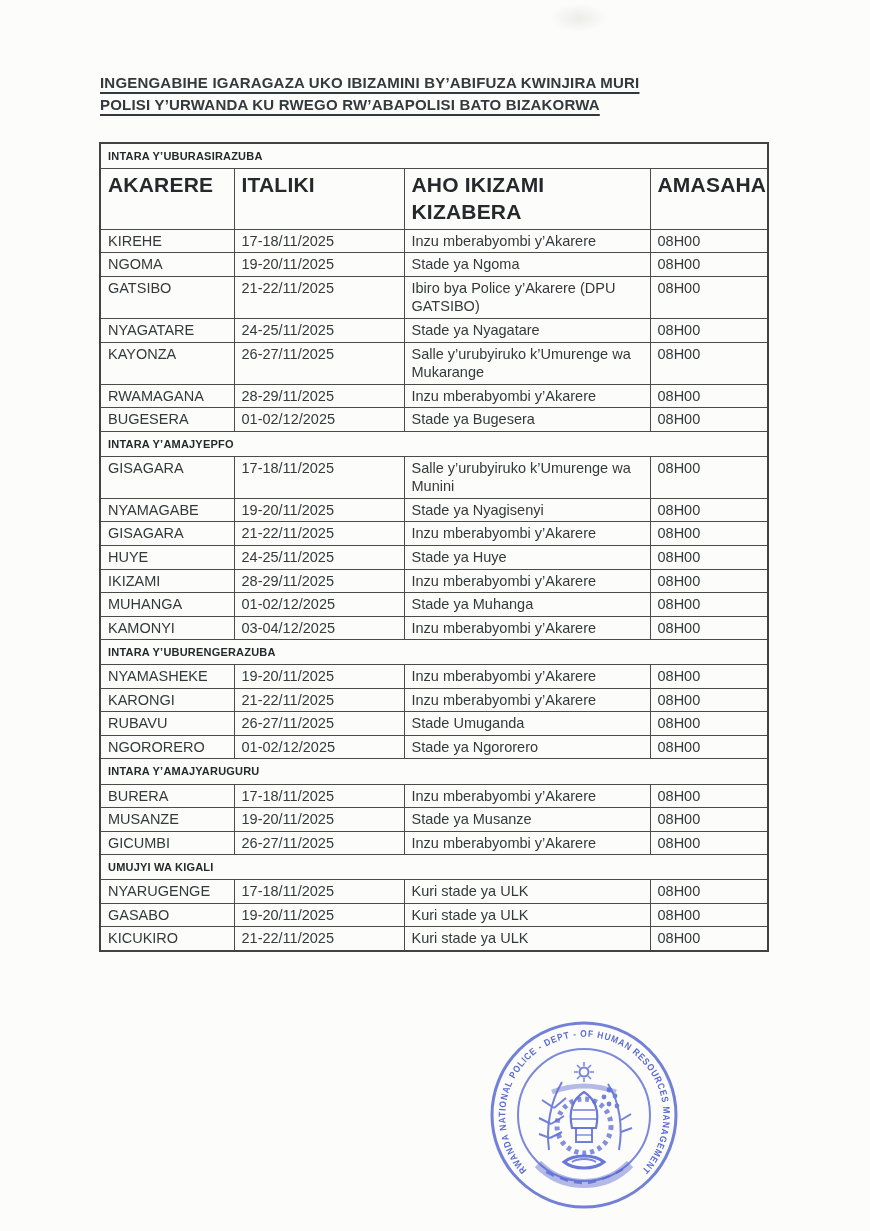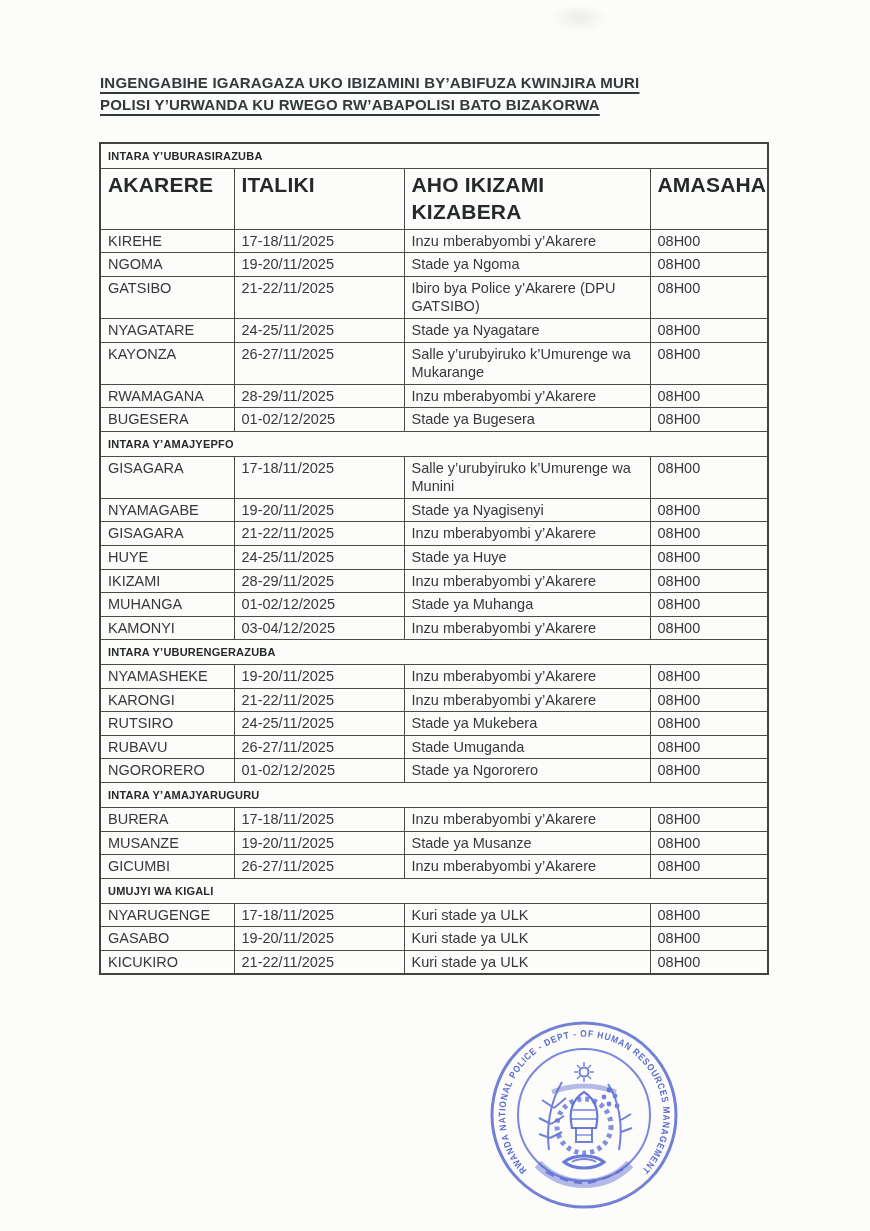--- a/index.html
+++ b/index.html
@@ -189,26 +189,20 @@
           <td class="c2">Inzu mberabyombi y’Akarere</td>
           <td class="c3">08H00</td>
         </tr>
         <tr>
           <td class="c0">KARONGI</td>
           <td class="c1">21-22/11/2025</td>
           <td class="c2">Inzu mberabyombi y’Akarere</td>
           <td class="c3">08H00</td>
         </tr>
         <tr>
-          <td class="c0">RUTSIRO</td>
-          <td class="c1">24-25/11/2025</td>
-          <td class="c2">Stade ya Mukebera</td>
-          <td class="c3">08H00</td>
-        </tr>
-        <tr>
           <td class="c0">RUBAVU</td>
           <td class="c1">26-27/11/2025</td>
           <td class="c2">Stade Umuganda</td>
           <td class="c3">08H00</td>
         </tr>
         <tr>
           <td class="c0">NGORORERO</td>
           <td class="c1">01-02/12/2025</td>
           <td class="c2">Stade ya Ngororero</td>
           <td class="c3">08H00</td>

